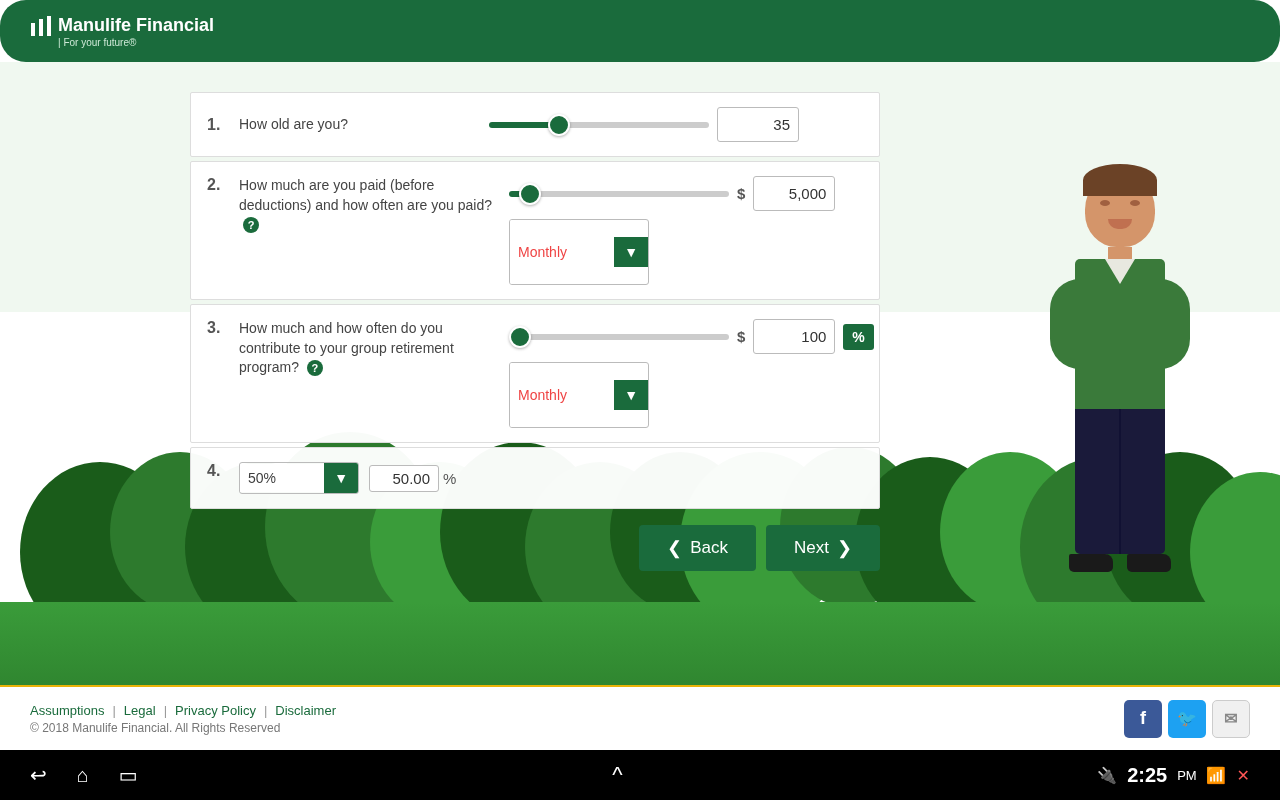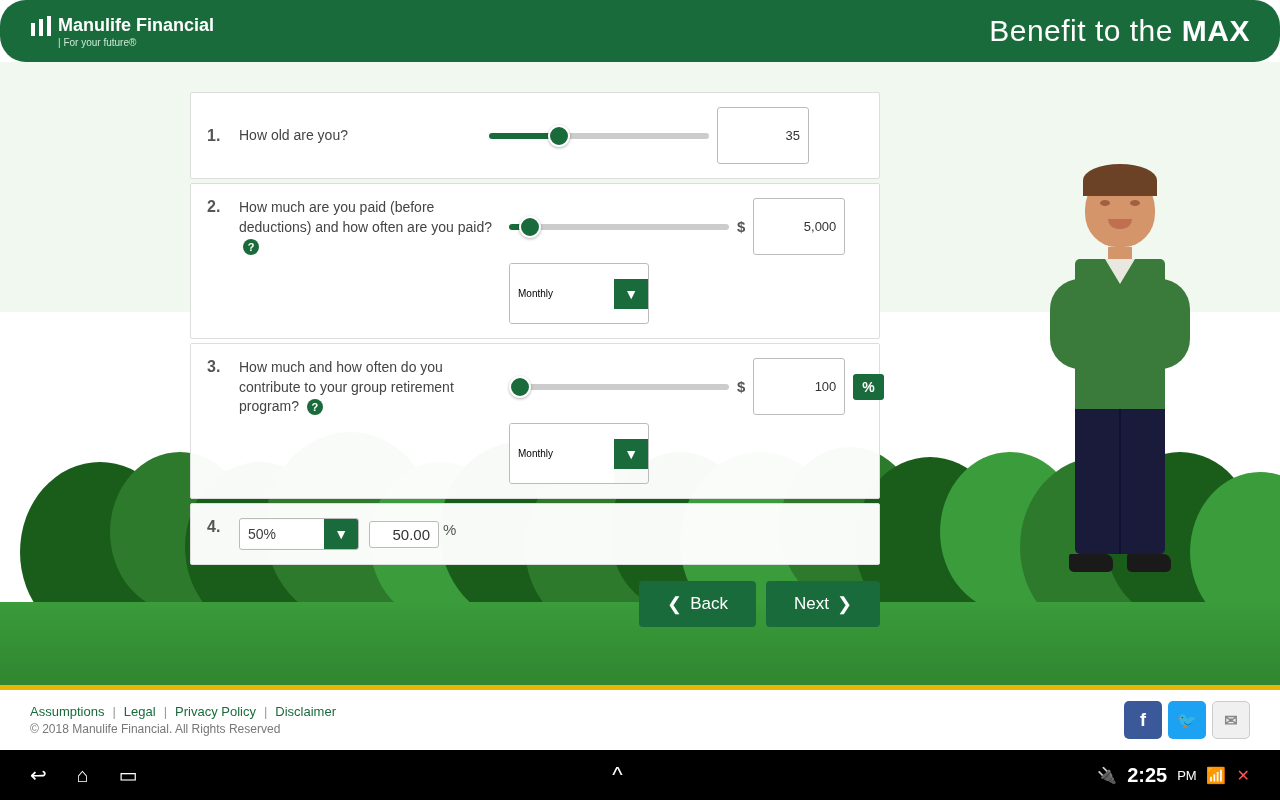--- a/index.html
+++ b/index.html
@@ -171,23 +171,23 @@
       box-shadow: 0 1px 3px rgba(0,0,0,0.3);
     }
     .slider-q1 { width: 220px; --val: 30%; }
     .slider-q2 { width: 220px; --val: 5%; }
     .slider-q3 { width: 220px; --val: 0%; }
 
     
     .num-input {
       border: 1px solid #bbb;
       border-radius: 3px;
-      padding: 20px 8px;
-      font-size: 13px;
-      width: 92px;
+      padding: 8px 8px;
+      font-size: 15px;
+      width: 82px;
       text-align: right;
       color: #333;
     }
     .currency-label {
       font-size: 15px;
       color: #555;
       font-weight: bold;
     }
     .percent-btn {
       background: #1a6b3c;
@@ -205,25 +205,25 @@
       display: flex;
       align-items: center;
       border: 1px solid #bbb;
       border-radius: 3px;
       overflow: hidden;
       width: 140px;
     }
     .dropdown-wrap select {
       border: none;
       outline: none;
-      font-size: 10px;
+      font-size: 14px;
       padding: 24px 8px;
       flex: 1;
       background: #fff;
-      color: #000000;
+      color: #ef4444;
       -webkit-appearance: none;
       appearance: none;
       cursor: pointer;
     }
     .dropdown-arrow {
       background: #1a6b3c;
       color: #fff;
       padding: 7px 10px;
       font-size: 14px;
       cursor: pointer;
@@ -251,21 +251,21 @@
       padding: 6px 8px;
       flex: 1;
       background: #fff;
       color: #404040;
       -webkit-appearance: none;
       appearance: none;
       cursor: pointer;
     }
     .pct-input-wrap {
       display: flex;
-      align-items: flex-start;
+      align-items: center;
       gap: 4px;
     }
     .pct-input {
       border: 1px solid #bbb;
       border-radius: 3px;
       padding: 4px 8px;
       font-size: 15px;
       width: 70px;
       text-align: right;
       color: #333;
@@ -406,23 +406,20 @@
   <div id="logo-area">
     <div id="logo-text">
       <svg id="logo-icon" viewBox="0 0 22 22" fill="none">
         <rect x="1" y="8" width="4" height="13" fill="white"></rect>
         <rect x="9" y="4" width="4" height="17" fill="white"></rect>
         <rect x="17" y="1" width="4" height="20" fill="white"></rect>
       </svg>
       <span>Manulife Financial</span>
     </div>
     <div style="color:#cde8d6;font-size:10px;padding-left:28px;">| For your future®</div>
-  </div>
-  <div id="header-title">
-    <span>Benefit to the </span><strong>MAX</strong>
   </div>
 </div>
 
 <div id="main">
 
   <div id="bg-sky"></div>
 
   <svg id="tree-backdrop" viewBox="0 0 1280 220" preserveAspectRatio="none">
 
     <ellipse cx="100" cy="160" rx="80" ry="90" fill="#1a5c1a"></ellipse>
@@ -574,21 +571,21 @@
       <button class="nav-btn">
         <span>Next</span>
         <span class="arrow">❯</span>
       </button>
     </div>
 
   </div>
 
 </div>
 
-<div id="footer" style="position:absolute;bottom:50px;left:0;right:0;height:65px;background:#fff;border-top:5px solid #eab308;display:flex;align-items:center;justify-content:space-between;padding:0 30px;z-index:20;">
+<div id="footer" style="position:absolute;bottom:50px;left:0;right:0;height:65px;background:#fff;border-top:2px solid #eab308;display:flex;align-items:center;justify-content:space-between;padding:0 30px;z-index:20;">
   <div class="footer-left">
     <div class="footer-links">
       <a href="#">Assumptions</a>
       <span class="sep"> | </span>
       <a href="#">Legal</a>
       <span class="sep"> | </span>
       <a href="#">Privacy Policy</a>
       <span class="sep"> | </span>
       <a href="#">Disclaimer</a>
     </div>

